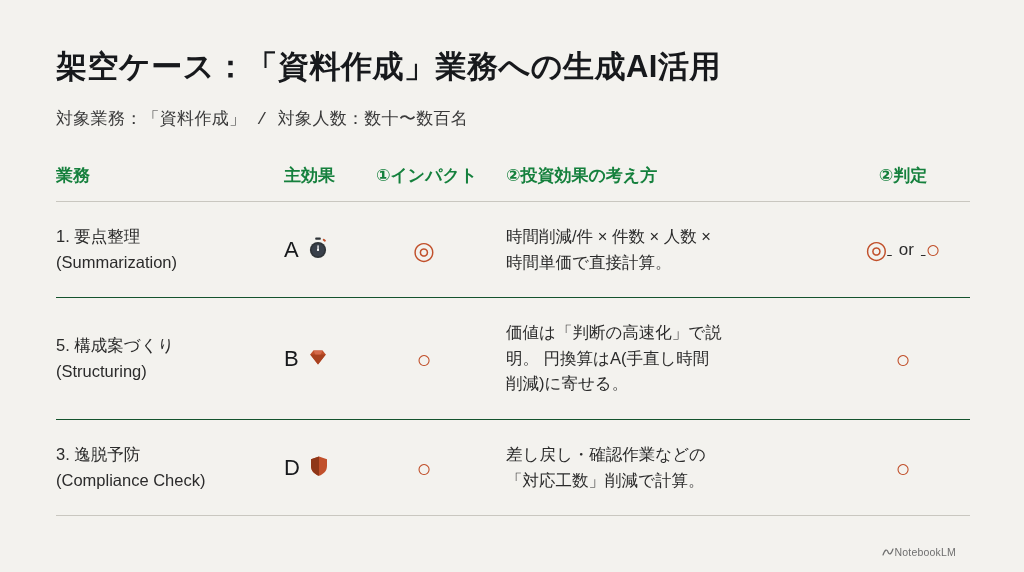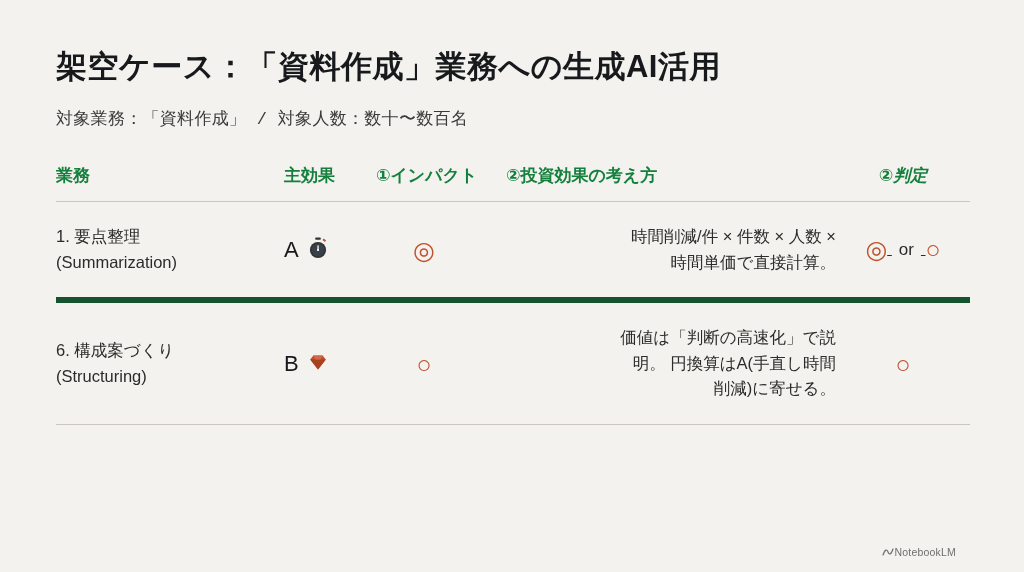--- a/index.html
+++ b/index.html
@@ -54,33 +54,33 @@
     border-bottom: 1px solid #c9c7c0;
   }
   table.matrix td {
     font-size: 16.5px;
     color: #2b2b2b;
     padding: 22px 0 22px 0;
     vertical-align: middle;
     line-height: 1.55;
   }
   table.matrix tbody tr {
-    border-bottom: 6px solid #14532d;
+    border-bottom: 1px solid #14532d;
   }
   table.matrix tbody tr:last-child {
     border-bottom: 1px solid #c9c7c0;
   }
   .col-task { width: 228px; }
   .col-effect { width: 92px; }
   .col-impact { width: 130px; }
   .col-roi { width: 330px; }
   .col-verdict { width: 134px; }
 
   .th-impact, .th-roi { padding-left: 0; }
-  .th-verdict { text-align: center !important; font-style: italic; }
+  .th-verdict { text-align: center !important; }
 
   .task-cell {
     white-space: pre-line;
     padding-right: 12px;
   }
   .effect-cell {
     display: flex;
     align-items: center;
     gap: 7px;
   }
@@ -93,21 +93,20 @@
     line-height: 1;
   }
   .impact-cell {
     text-align: center;
     padding-right: 34px !important;
   }
   .roi-cell {
     white-space: pre-line;
     padding-right: 26px;
     color: #2f2f2f;
-    text-align: right;
   }
   .verdict-cell {
     text-align: center;
     white-space: nowrap;
     text-decoration: underline;
   }
   .mark {
     display: inline-block;
     color: #c1502b;
     font-size: 25px;
@@ -184,21 +183,21 @@
         <td class="roi-cell">時間削減/件 × 件数 × 人数 ×
 時間単価で直接計算。</td>
         <td class="verdict-cell">
           <span class="mark">◎</span>
           <span class="mark-sep">or</span>
           <span class="mark">○</span>
         </td>
       </tr>
 
       <tr>
-        <td class="task-cell">6. 構成案づくり
+        <td class="task-cell">5. 構成案づくり
 (Structuring)</td>
         <td>
           <div class="effect-cell">
             <span class="effect-grade">B</span>
             <span class="effect-icon">
               <svg width="24" height="24" viewBox="0 0 24 24" aria-hidden="true">
                 <polygon points="4.2,9.6 7.4,5.4 16.6,5.4 19.8,9.6 12,19.6" fill="#c1502b"></polygon>
                 <polygon points="4.2,9.6 19.8,9.6 12,19.6" fill="#a8411f"></polygon>
                 <polygon points="7.4,5.4 16.6,5.4 14.6,9.6 9.4,9.6" fill="#d4694a"></polygon>
               </svg>
@@ -209,20 +208,43 @@
           <span class="mark">○</span>
         </td>
         <td class="roi-cell">価値は「判断の高速化」で説
 明。 円換算はA(手直し時間
 削減)に寄せる。</td>
         <td class="verdict-cell">
           <span class="mark">○</span>
         </td>
       </tr>
 
+      <tr>
+        <td class="task-cell">3. 逸脱予防
+(Compliance Check)</td>
+        <td>
+          <div class="effect-cell">
+            <span class="effect-grade">D</span>
+            <span class="effect-icon">
+              <svg width="24" height="24" viewBox="0 0 24 24" aria-hidden="true">
+                <path d="M12 2.4 L20 5.2 V12 c0 5.2 -3.6 8.2 -8 9.8 C7.6 20.2 4 17.2 4 12 V5.2 Z" fill="#c1502b"></path>
+                <path d="M12 2.4 L4 5.2 V12 c0 5.2 3.6 8.2 8 9.8 Z" fill="#8f3718"></path>
+              </svg>
+            </span>
+          </div>
+        </td>
+        <td class="impact-cell">
+          <span class="mark">○</span>
+        </td>
+        <td class="roi-cell">差し戻し・確認作業などの
+「対応工数」削減で計算。</td>
+        <td class="verdict-cell">
+          <span class="mark">○</span>
+        </td>
+      </tr>
 
     </tbody>
   </table>
 
   <div class="footer-logo">
     <span>
       <svg width="12" height="12" viewBox="0 0 12 12" aria-hidden="true">
         <path d="M1 9 C3 3 5 3 6 6 C7 9 9 9 11 3" stroke="#6f6f6f" stroke-width="1.2" fill="none" stroke-linecap="round"></path>
       </svg>
     </span>

